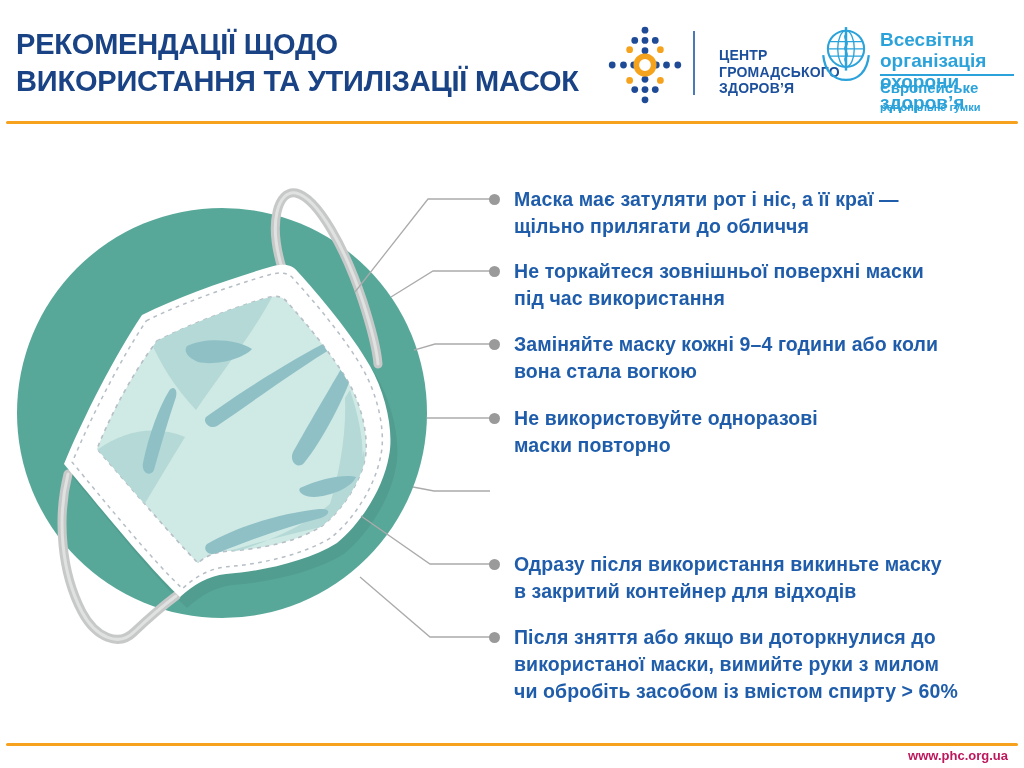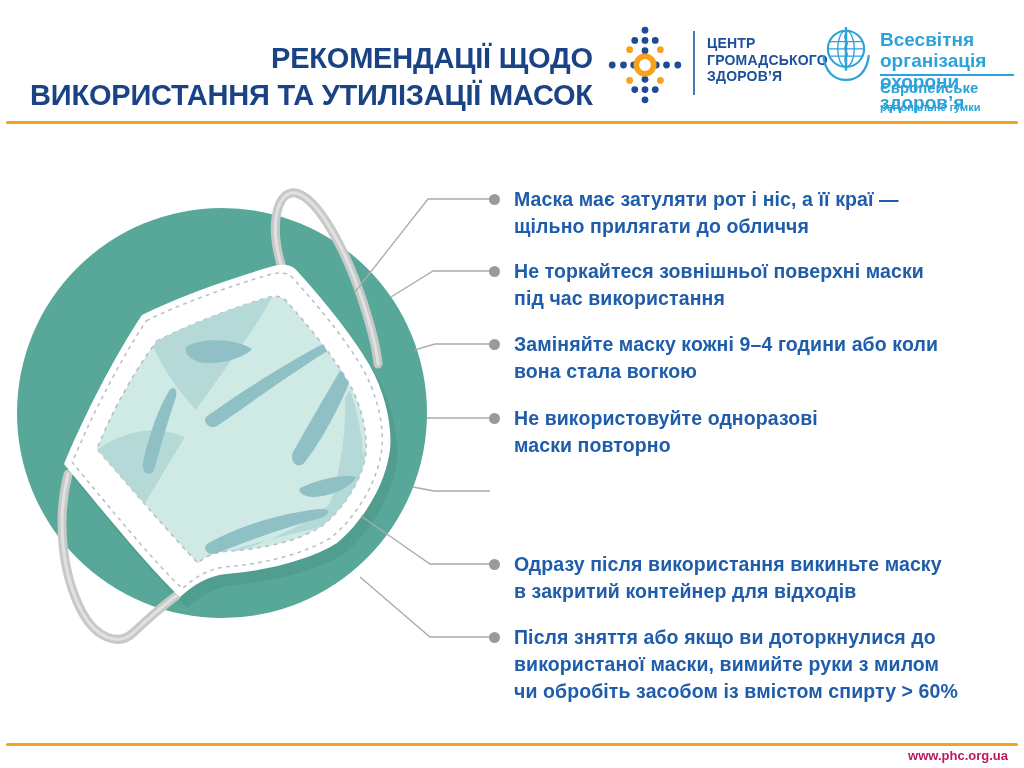--- a/index.html
+++ b/index.html
@@ -2,28 +2,28 @@
 <html><head>
 <meta charset="utf-8">
 <style>
   html,body{margin:0;padding:0;background:#eee;}
   .page{
     position:relative;width:1024px;height:768px;background:#ffffff;
     overflow:hidden;font-family:"Liberation Sans",sans-serif;
   }
   
   .title{
-    position:absolute;left:16px;top:26px;margin:14px;
+    position:absolute;left:16px;top:26px;margin:0;
     font-size:29px;line-height:37px;font-weight:800;letter-spacing:-0.2px;
-    color:#1a4385;white-space:pre-line;text-align:right;
+    color:#1a4385;white-space:pre-line;
   }
   .phc-logo-svg{position:absolute;left:604px;top:24px;}
   .phc-sep{position:absolute;left:693px;top:31px;width:2px;height:64px;background:#4a7ab5;}
   .phc-name{
-    position:absolute;left:707px;top:35px;margin:0;
+    position:absolute;left:707px;top:35px;margin:12px;
     font-size:14px;line-height:16.5px;font-weight:700;letter-spacing:.2px;
     color:#1c4f9c;white-space:pre-line;
   }
   .who-emblem-svg{position:absolute;left:820px;top:25px;}
   .who-org{
     position:absolute;left:880px;top:29px;margin:0;
     font-size:19px;line-height:21px;font-weight:700;
     color:#2ba3da;white-space:pre-line;
   }
   .who-div{position:absolute;left:880px;top:74px;width:134px;height:2px;background:#2ba3da;}

